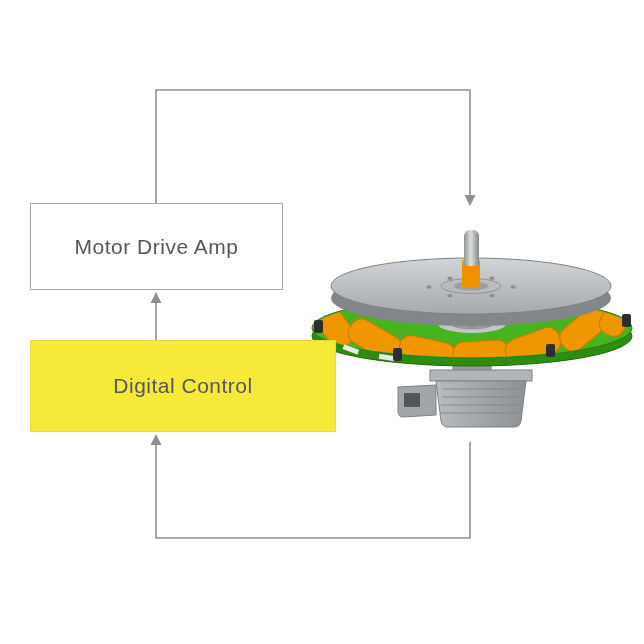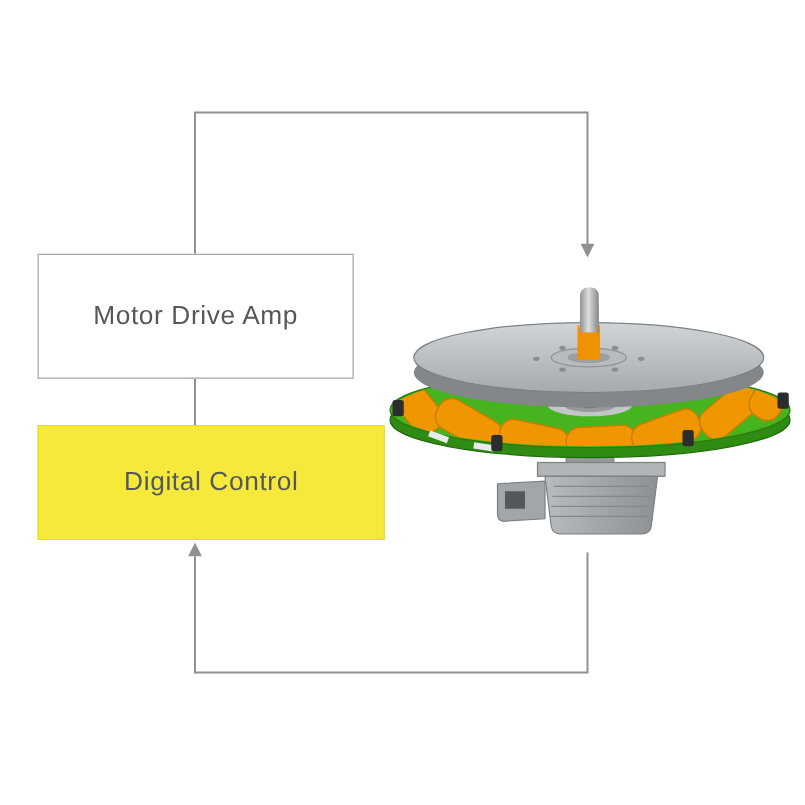--- a/index.html
+++ b/index.html
@@ -14,26 +14,26 @@
   .connectors { position: absolute; left: 0; top: 0; }
   .ln { fill: none; stroke: var(--line, #8d9193); stroke-width: 1.6; }
   .ah { fill: var(--line, #8d9193); stroke: none; }
   .block {
     position: absolute;
     display: flex; align-items: center; justify-content: center;
     font-size: 21px; letter-spacing: 0.5px;
     color: var(--box-text, #54585c);
   }
   .block-mda {
-    left: 30px; top: 203px; width: 253px; height: 100px;
+    left: 30px; top: 203px; width: 253px; height: 87px;
     background: #ffffff;
     border: 1.5px solid var(--box-border, #a4a8ab);
   }
   .block-dc {
-    left: 30px; top: 340px; width: 278px; height: 92px;
+    left: 30px; top: 340px; width: 306px; height: 92px;
     background: var(--yellow-fill, #f6e93a);
     border: 1px solid var(--yellow-border, #e9db33);
   }
   .feedback-label {
     position: absolute; left: 220px; top: 553px; width: 200px;
     text-align: center; font-size: 21px; letter-spacing: 0.5px;
     color: var(--label-text, #8b8f93);
   }
   .motor { position: absolute; left: 303px; top: 224px; }
 </style>

